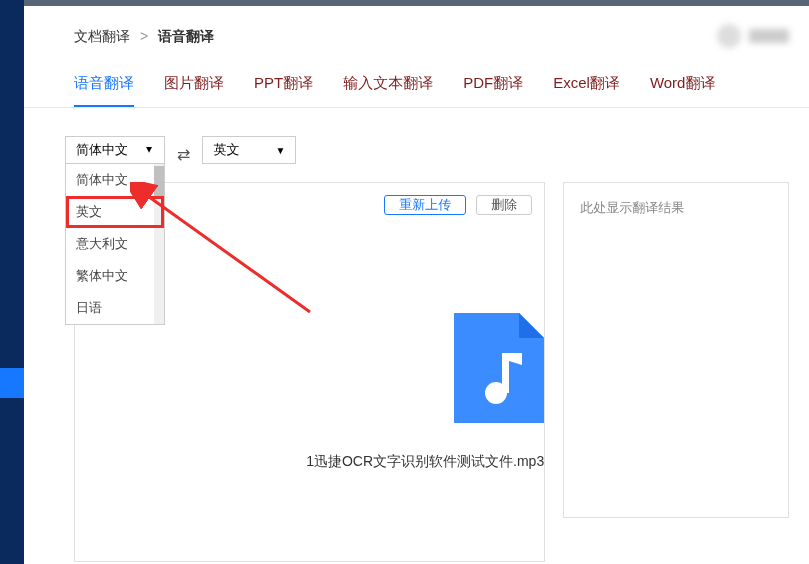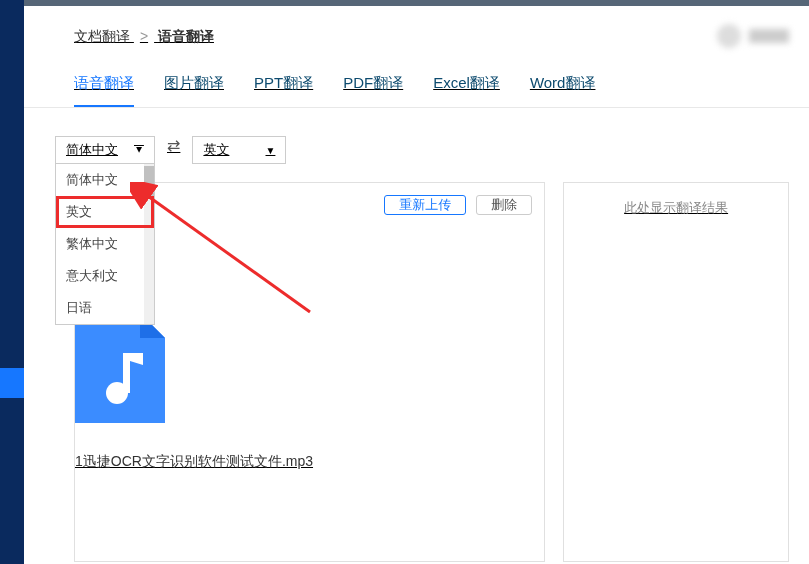--- a/index.html
+++ b/index.html
@@ -3,60 +3,60 @@
   <meta charset="utf-8">
   <style>
     * { margin: 0; padding: 0; box-sizing: border-box; font-family: "Microsoft YaHei", Arial, sans-serif; }
     body { width: 809px; height: 564px; background: #fff; overflow: hidden; position: relative; }
     
     .sidebar { position: absolute; left: 0; top: 0; width: 24px; height: 564px; background: #0a2a5e; }
     .sidebar-highlight { position: absolute; left: 0; top: 368px; width: 24px; height: 30px; background: #1677ff; }
     
     .titlebar { position: absolute; left: 24px; top: 0; width: 785px; height: 6px; background: #566677; }
     
-    .main { position: absolute; left: 24px; top: 6px; width: 785px; height: 558px; background: #fff; text-decoration: underline; }
+    .main { position: absolute; left: 24px; top: 6px; width: 785px; height: 558px; background: #fff; }
     
     .breadcrumb { padding: 22px 0 0 50px; font-size: 14px; color: #333; }
     .breadcrumb .sep { margin: 0 6px; color: #999; }
     
     .user-area { position: absolute; right: 20px; top: 18px; display: flex; align-items: center; gap: 8px; filter: blur(3px); }
     .avatar { width: 24px; height: 24px; border-radius: 50%; background: #ddd; }
     .username { width: 40px; height: 14px; background: #ccc; }
     
     .tabs { display: flex; gap: 30px; padding: 28px 0 0 50px; border-bottom: 1px solid #e8e8e8; font-size: 15px; }
-    .tab { padding-bottom: 12px; color: #0c4a6e; cursor: pointer; white-space: nowrap; }
+    .tab { padding-bottom: 12px; color: #7f1d1d; cursor: pointer; white-space: nowrap; }
     .tab.active { color: #1677ff; border-bottom: 2px solid #1677ff; }
     
-    .controls { display: flex; align-items: flex-start; gap: 12px; padding: 28px 0 0 31px; }
+    .controls { display: flex; align-items: flex-end; gap: 12px; padding: 28px 0 0 41px; }
     .select-wrap { position: relative; }
     .select-btn { display: flex; align-items: center; justify-content: space-between; width: 100px; height: 28px; padding: 0 10px; border: 1px solid #ccc; background: #fff; font-size: 13px; cursor: pointer; }
     .select-btn .arrow { font-size: 10px; }
     .select-btn.open .arrow { transform: rotate(180deg); }
     .target-select { width: 94px; }
     
     .swap-icon { font-size: 16px; color: #555; cursor: pointer; }
     
     .dropdown { position: absolute; top: 28px; left: 0; width: 100px; background: #fff; border: 1px solid #ccc; border-top: none; z-index: 10; }
     .dropdown-item { padding: 7px 10px; font-size: 13px; cursor: pointer; color: #444; }
     .dropdown-item.highlighted { outline: 3px solid #ed2c2c; outline-offset: -3px; position: relative; z-index: 11; }
     .dropdown-scroll { position: absolute; right: 0; top: 0; width: 10px; height: 100%; background: #f0f0f0; }
     .dropdown-thumb { width: 10px; height: 30px; background: #c0c0c0; margin-top: 2px; }
     
     .content-row { display: flex; gap: 18px; padding: 18px 20px 0 50px; }
     .panel { border: 1px solid #e0e0e0; background: #fff; position: relative; }
     .panel-left { flex: 1 1 480px; height: 380px; }
-    .panel-right { flex: 1 1 230px; height: 380px; text-align: center; }
+    .panel-right { flex: 1 1 230px; height: 336px; }
     
     .panel-actions { position: absolute; top: 12px; right: 12px; display: flex; gap: 10px; }
     .btn { height: 20px; padding: 0 14px; font-size: 13px; border: 1px solid #ccc; background: #fff; border-radius: 3px; cursor: pointer; color: #555; }
     .btn.primary-outline { border-color: #1677ff; color: #1677ff; }
     
     .result-hint { padding: 16px; font-size: 13px; color: #888; }
     
-    .file-display { display: flex; flex-direction: column; align-items: flex-start; justify-content: center; height: 100%; gap: 30px; padding-top: 40px; }
+    .file-display { display: flex; flex-direction: column; align-items: flex-end; justify-content: center; height: 100%; gap: 30px; padding-top: 40px; }
     .file-icon { width: 90px; height: 110px; position: relative; }
     .file-name { font-size: 14px; color: #333; }
     
     .arrow-annotation { position: absolute; left: 130px; top: 182px; z-index: 20; pointer-events: none; }
   </style>
 </head>
 <body>
 
 <div class="sidebar">
   <div class="sidebar-highlight"></div>
@@ -74,36 +74,37 @@
 
   <div class="user-area">
     <div class="avatar"></div>
     <div class="username"></div>
   </div>
 
   <div class="tabs">
     <div class="tab active">语音翻译</div>
     <div class="tab">图片翻译</div>
     <div class="tab">PPT翻译</div>
+    <div class="tab">输入文本翻译</div>
     <div class="tab">PDF翻译</div>
     <div class="tab">Excel翻译</div>
     <div class="tab">Word翻译</div>
   </div>
 
   <div class="controls">
     <div class="select-wrap">
       <div class="select-btn open">
         <span>简体中文</span>
         <span class="arrow">▲</span>
       </div>
       <div class="dropdown">
         <div class="dropdown-item">简体中文</div>
         <div class="dropdown-item highlighted">英文</div>
+        <div class="dropdown-item">意大利文</div>
         <div class="dropdown-item">繁体中文</div>
-        <div class="dropdown-item">意大利文</div>
         <div class="dropdown-item">日语</div>
         <div class="dropdown-scroll">
             <div class="dropdown-thumb"></div>
           </div>
       </div>
     </div>
 
     <span class="swap-icon">⇄</span>
 
     <div class="select-wrap">

